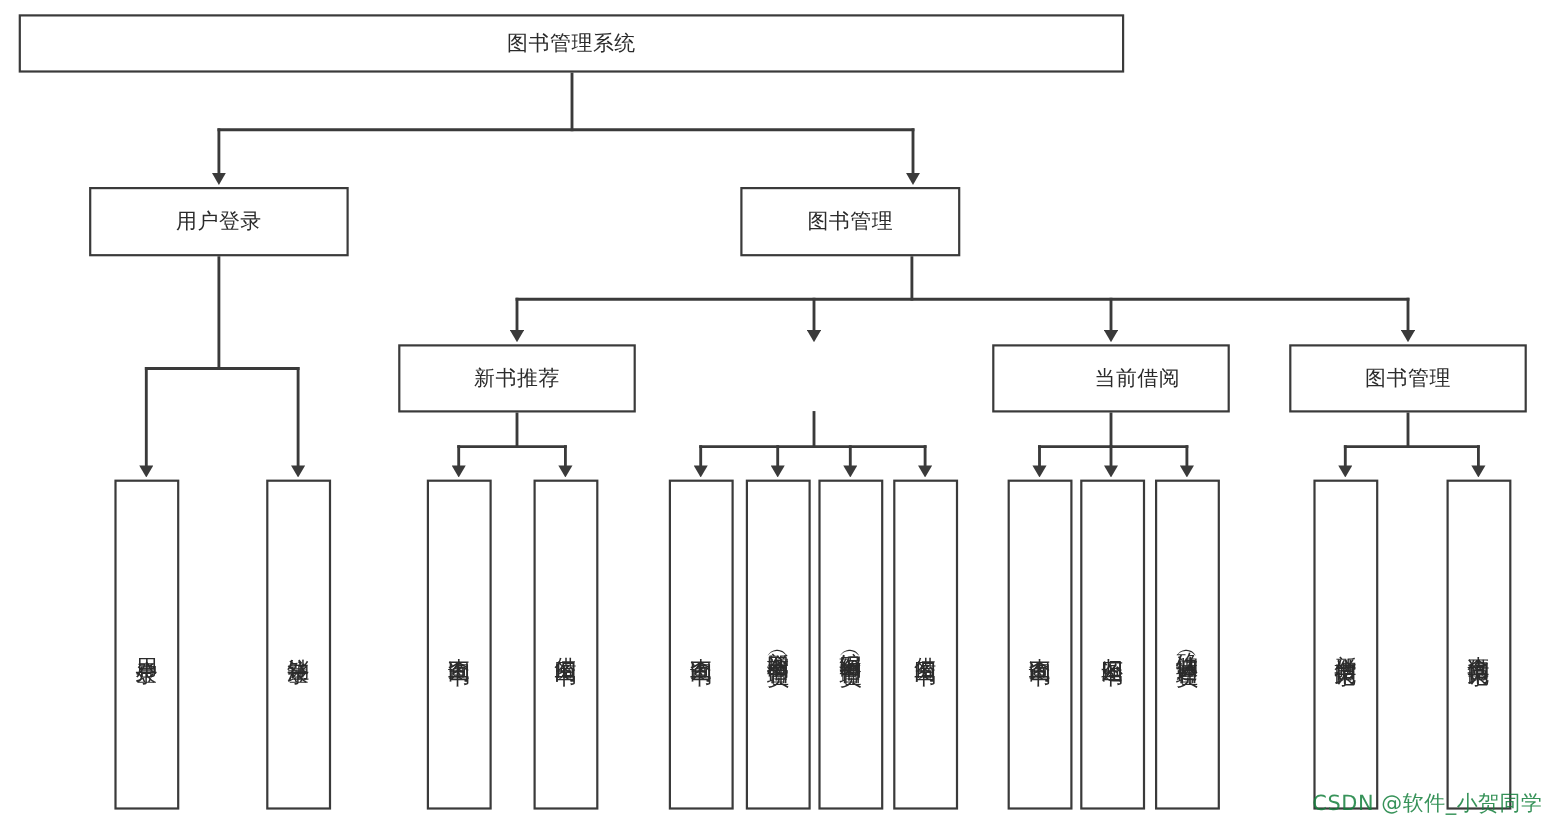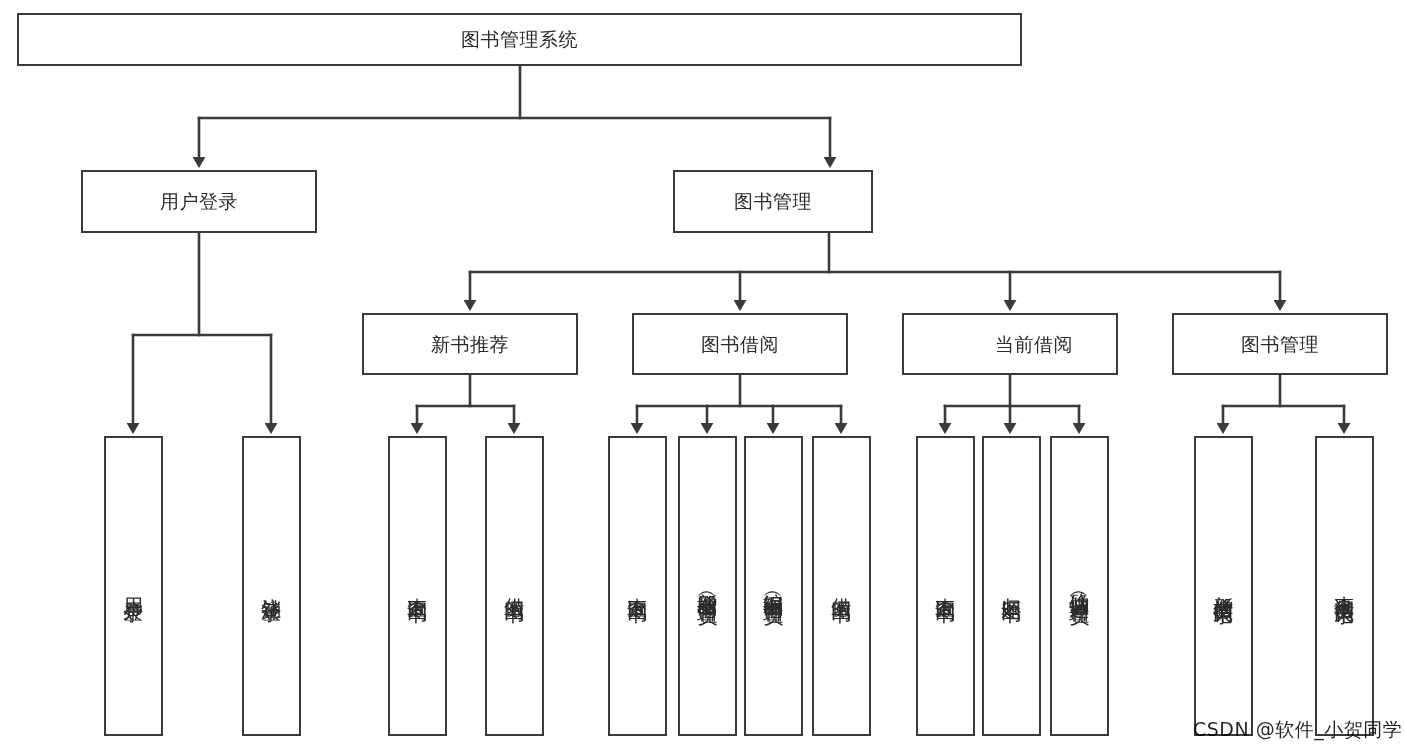--- a/index.html
+++ b/index.html
@@ -52,21 +52,21 @@
   }
   .node.h .htext {
     white-space: nowrap;
     line-height: 1;
   }
   #watermark {
     position: absolute;
     left: 1193px;
     top: 717px;
     font-size: 19px;
-    color: #000000;
+    color: #15803d;
     opacity: 0.85;
     white-space: nowrap;
     letter-spacing: 0.5px;
   }
 </style>
 </head>
 <body>
 
 <div id="canvas">
 
@@ -127,23 +127,20 @@
   <div class="node h" style="left:81px; top:170px; width:236px; height:63px;">
     <span class="htext">用户登录</span>
   </div>
   <div class="node h" style="left:673px; top:170px; width:200px; height:63px;">
     <span class="htext">图书管理</span>
   </div>
 
   <div class="node h" style="left:362px; top:313px; width:216px; height:62px;align-items:center;">
     <span class="htext">新书推荐</span>
   </div>
-  <div class="node h" style="left:632px; top:313px; width:216px; height:62px;">
-    <span class="htext">图书借阅</span>
-  </div>
   <div class="node h" style="left:902px; top:313px; width:216px; height:62px;padding-left:48px;">
     <span class="htext">当前借阅</span>
   </div>
   <div class="node h" style="left:1172px; top:313px; width:216px; height:62px;">
     <span class="htext">图书管理</span>
   </div>
 
   <div class="node v" style="left:104px; top:436px; width:59px; height:300px;">
     <span class="vtext">用户登录</span>
   </div>

